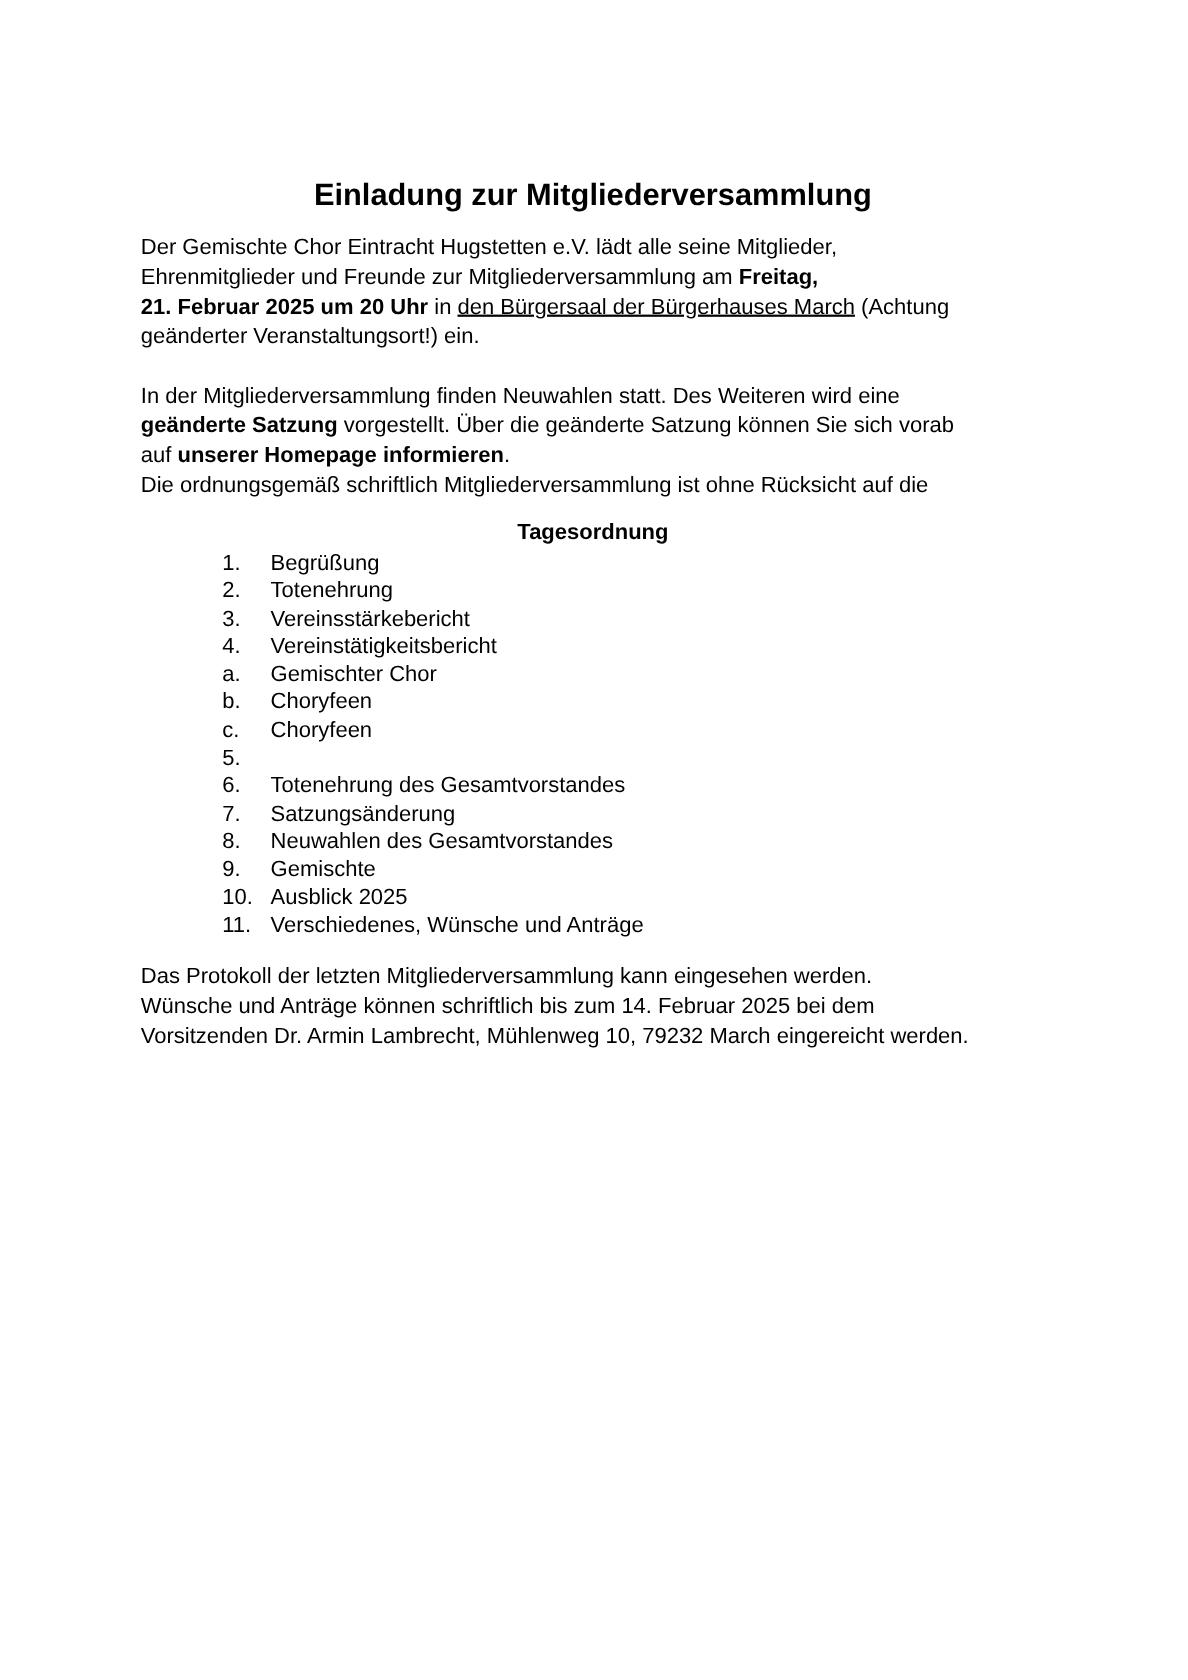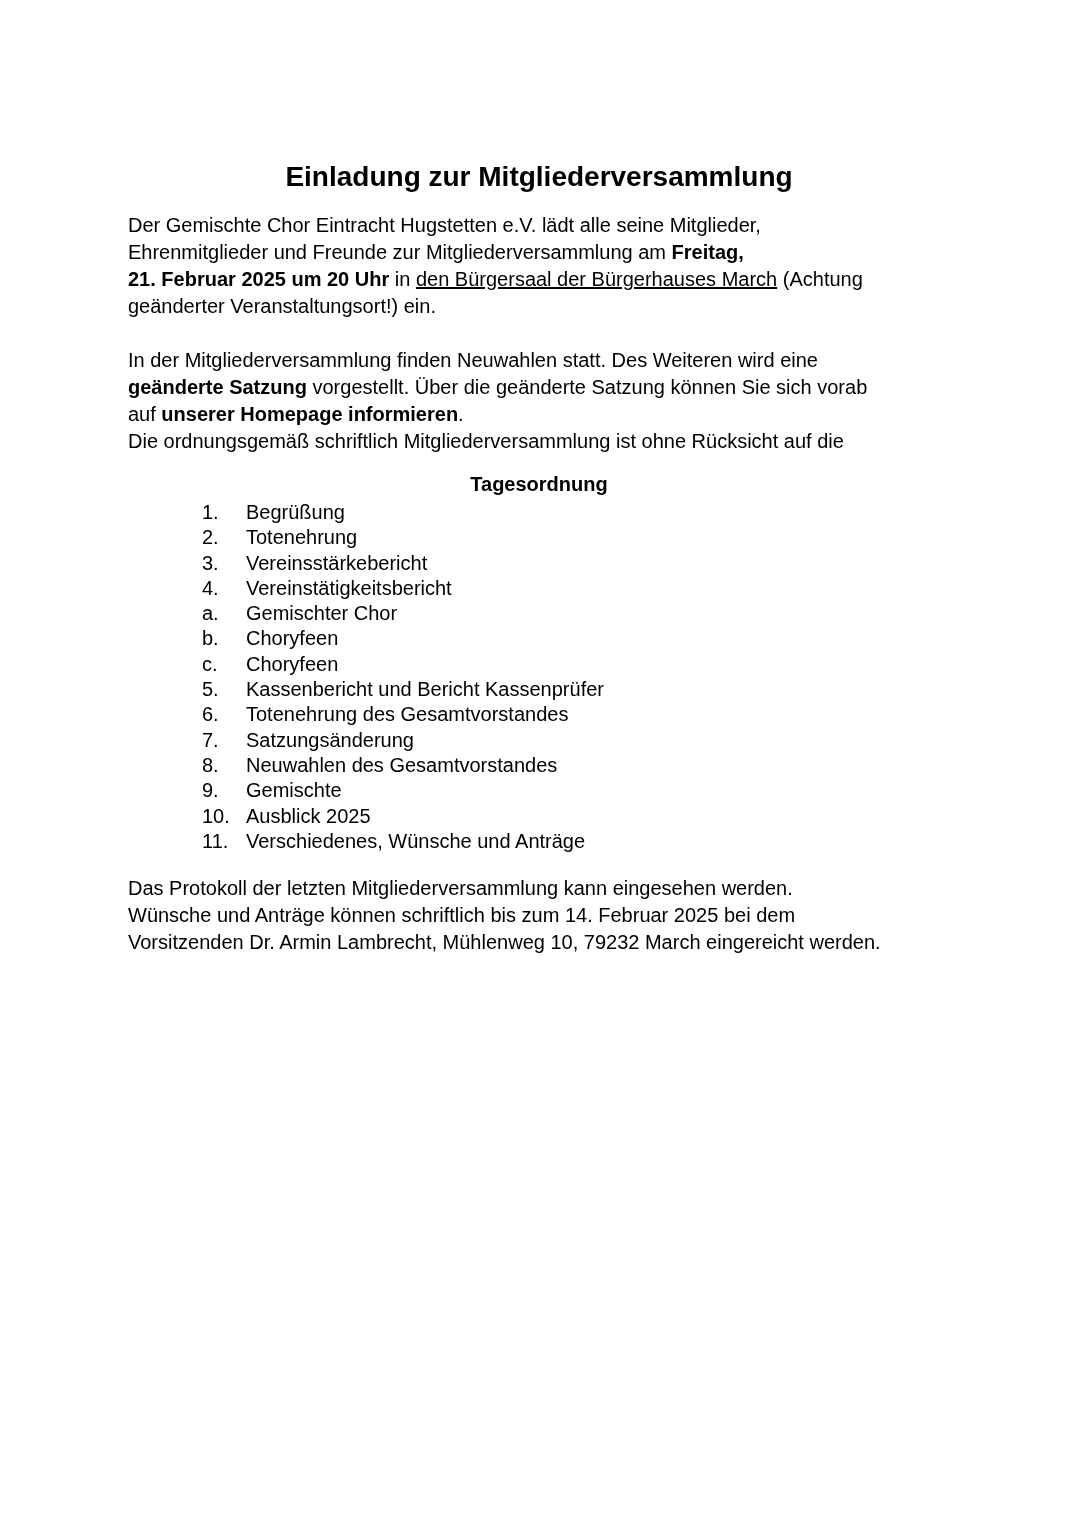--- a/index.html
+++ b/index.html
@@ -147,21 +147,20 @@
         <div class="agenda-row">
           <span class="marker">b.</span>
           <span>Choryfeen</span>
         </div>
         <div class="agenda-row">
           <span class="marker">c.</span>
           <span>Choryfeen</span>
         </div>
         <div class="agenda-row">
           <span class="marker">5.</span>
-          <span>Kassenbericht und Bericht Kassenprüfer</span>
         </div>
         <div class="agenda-row">
           <span class="marker">6.</span>
           <span>Totenehrung des Gesamtvorstandes</span>
         </div>
         <div class="agenda-row">
           <span class="marker">7.</span>
           <span>Satzungsänderung</span>
         </div>
         <div class="agenda-row">

